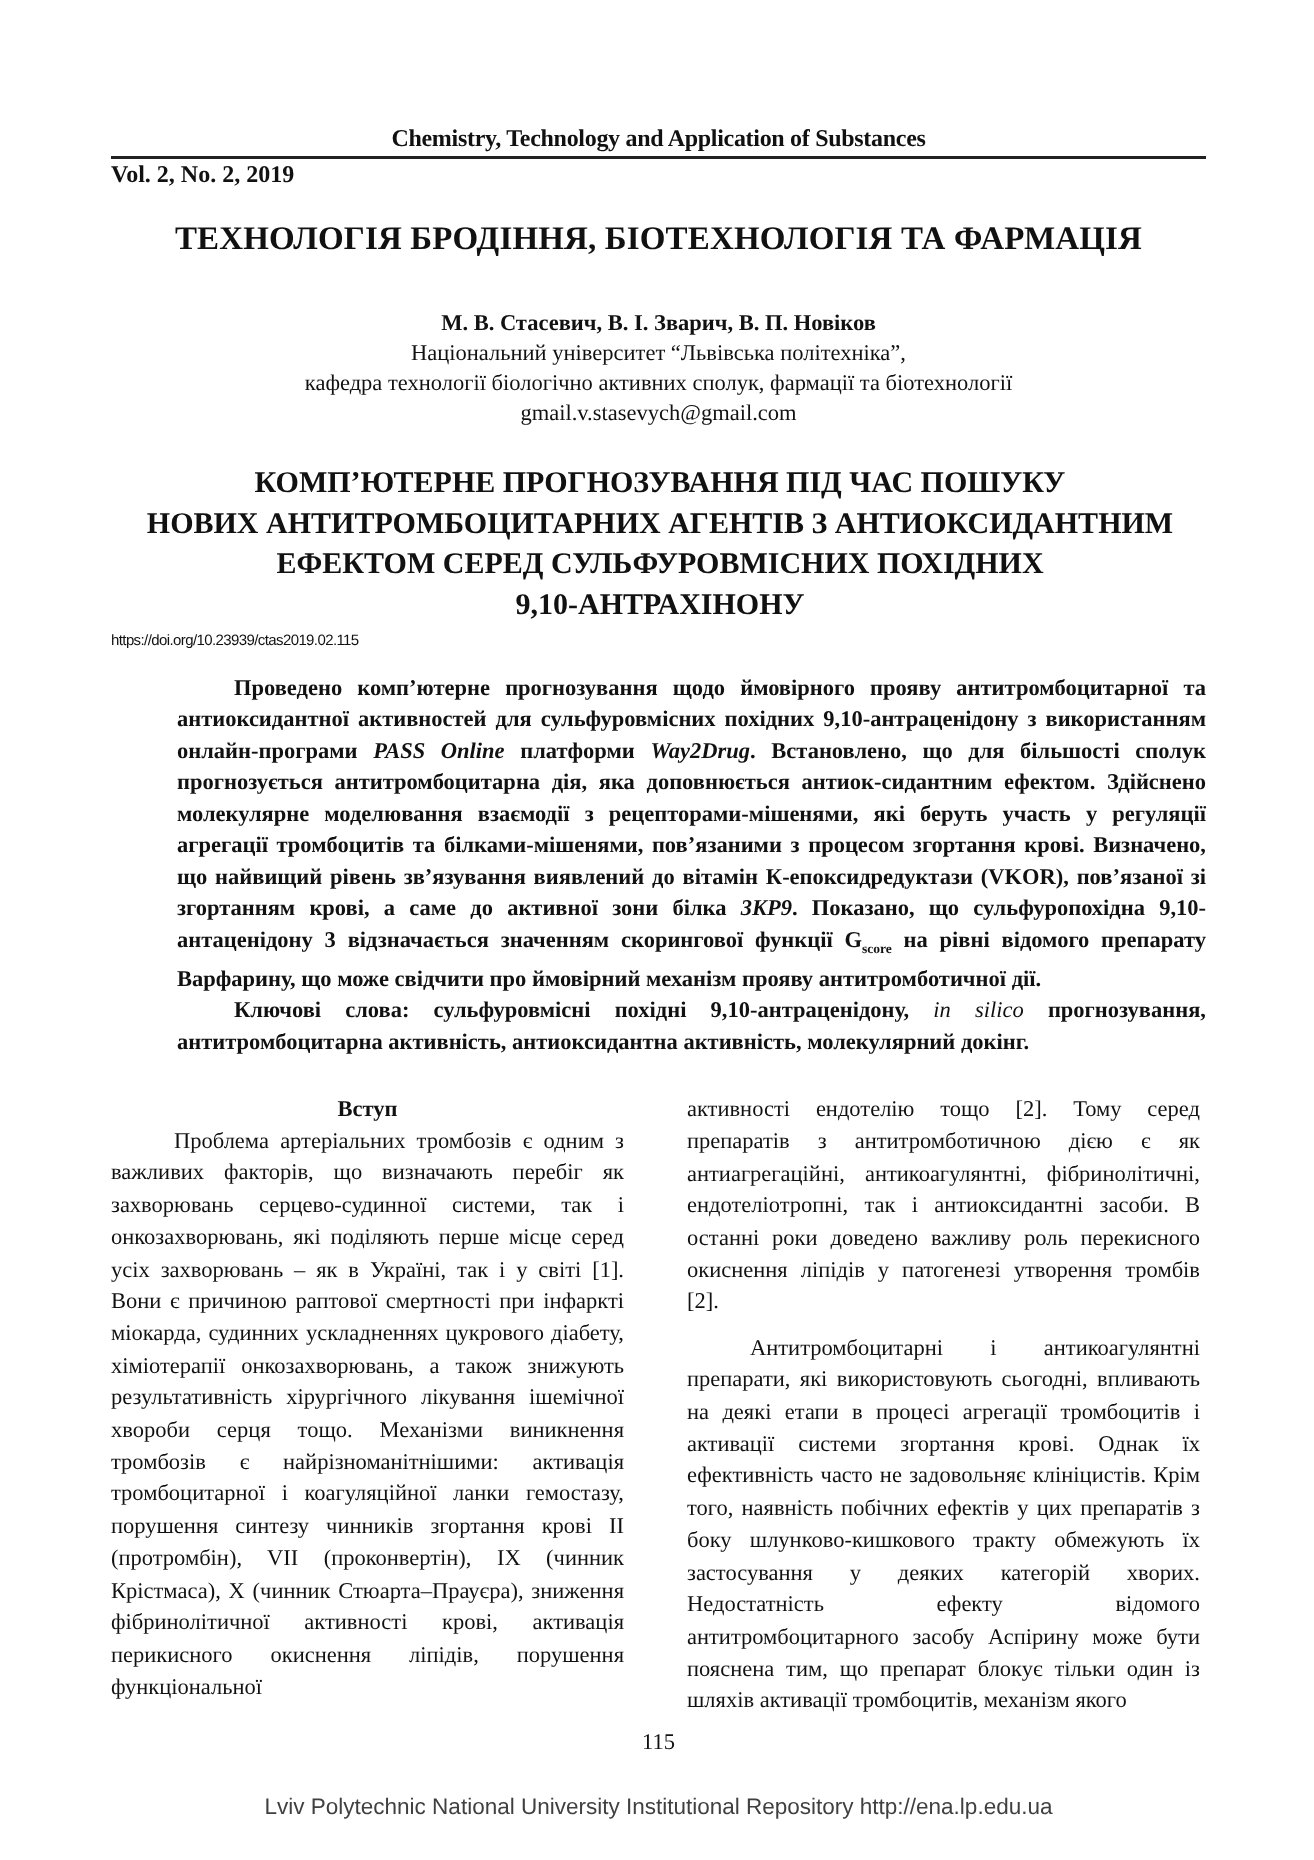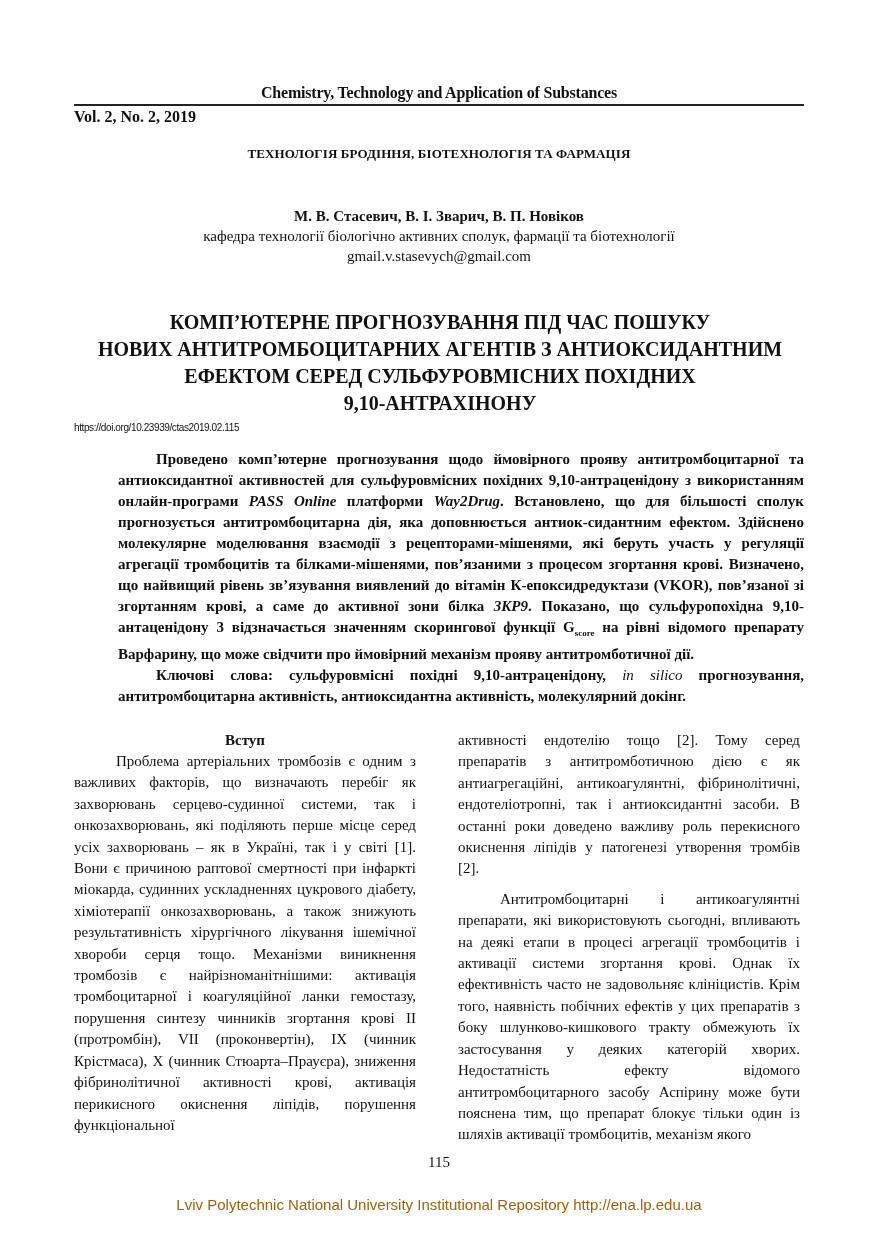--- a/index.html
+++ b/index.html
@@ -9,21 +9,21 @@
   }
   .abs { position: absolute; }
   .journal {
     left: 74px; width: 730px; top: 84px; text-align: center;
     font-weight: bold; font-size: 16px; letter-spacing: -0.2px;
   }
   .rule { left: 74px; width: 730px; top: 104px; height: 0; border-top: 2px solid #222; }
   .vol { left: 74px; top: 108px; font-weight: bold; font-size: 16px; }
   .section {
     left: 74px; width: 730px; top: 146px; text-align: center;
-    font-weight: bold; font-size: 13px; letter-spacing: 0.1px;
+    font-weight: bold; font-size: 22px; letter-spacing: 0.1px;
   }
   .authors-block { left: 74px; width: 730px; top: 206px; text-align: center; font-size: 15px; line-height: 20px; }
   .authors-block .authors { font-weight: bold; }
   .title-block {
     left: 60px; width: 760px; top: 309px; text-align: center;
     font-weight: bold; font-size: 20px; line-height: 27px;
   }
   .doi { left: 74px; top: 422px; font-size: 10px; font-family: "Liberation Sans Narrow", "Liberation Sans", sans-serif; letter-spacing: -0.4px; }
   .abstract {
     left: 118px; width: 686px; top: 449px;
@@ -34,36 +34,37 @@
   .col {
     top: 730px; width: 342px; font-size: 15px; line-height: 21.4px; text-align: justify;
   }
   .col p { margin: 0; text-indent: 42px; }
   .col p.noindent { text-indent: 0; }
   .col-left { left: 74px; }
   .col-right { left: 458px; }
   .col h3 { margin: 0; text-align: center; font-size: 15px; font-weight: bold; line-height: 21px; }
   .pagenum { left: 74px; width: 730px; top: 1154px; text-align: center; font-size: 15px; }
   .repo {
-    left: 74px; width: 730px; top: 1196px; text-align: center; font-size: 15px; color: #a16207;
+    left: 74px; width: 730px; top: 1196px; text-align: center; font-size: 15px; color: #404040;
     font-family: "Liberation Sans", "DejaVu Sans", sans-serif;
   }
   sub { font-size: 9px; }
 </style>
 </head>
 <body>
 
 <div class="abs journal">Chemistry, Technology and Application of Substances</div>
 <div class="abs rule"></div>
 <div class="abs vol">Vol. 2, No. 2, 2019</div>
 
 <div class="abs section">ТЕХНОЛОГІЯ БРОДІННЯ, БІОТЕХНОЛОГІЯ ТА ФАРМАЦІЯ</div>
 
 <div class="abs authors-block">
   <div class="authors">М. В. Стасевич, В. І. Зварич, В. П. Новіков</div>
+  <div>Національний університет “Львівська політехніка”,</div>
   <div>кафедра технології біологічно активних сполук, фармації та біотехнології</div>
   <div>gmail.v.stasevych@gmail.com</div>
 </div>
 
 <div class="abs title-block">
   <div>КОМП’ЮТЕРНЕ ПРОГНОЗУВАННЯ ПІД ЧАС ПОШУКУ</div>
   <div>НОВИХ АНТИТРОМБОЦИТАРНИХ АГЕНТІВ З АНТИОКСИДАНТНИМ</div>
   <div>ЕФЕКТОМ СЕРЕД СУЛЬФУРОВМІСНИХ ПОХІДНИХ</div>
   <div>9,10-АНТРАХІНОНУ</div>
 </div>

